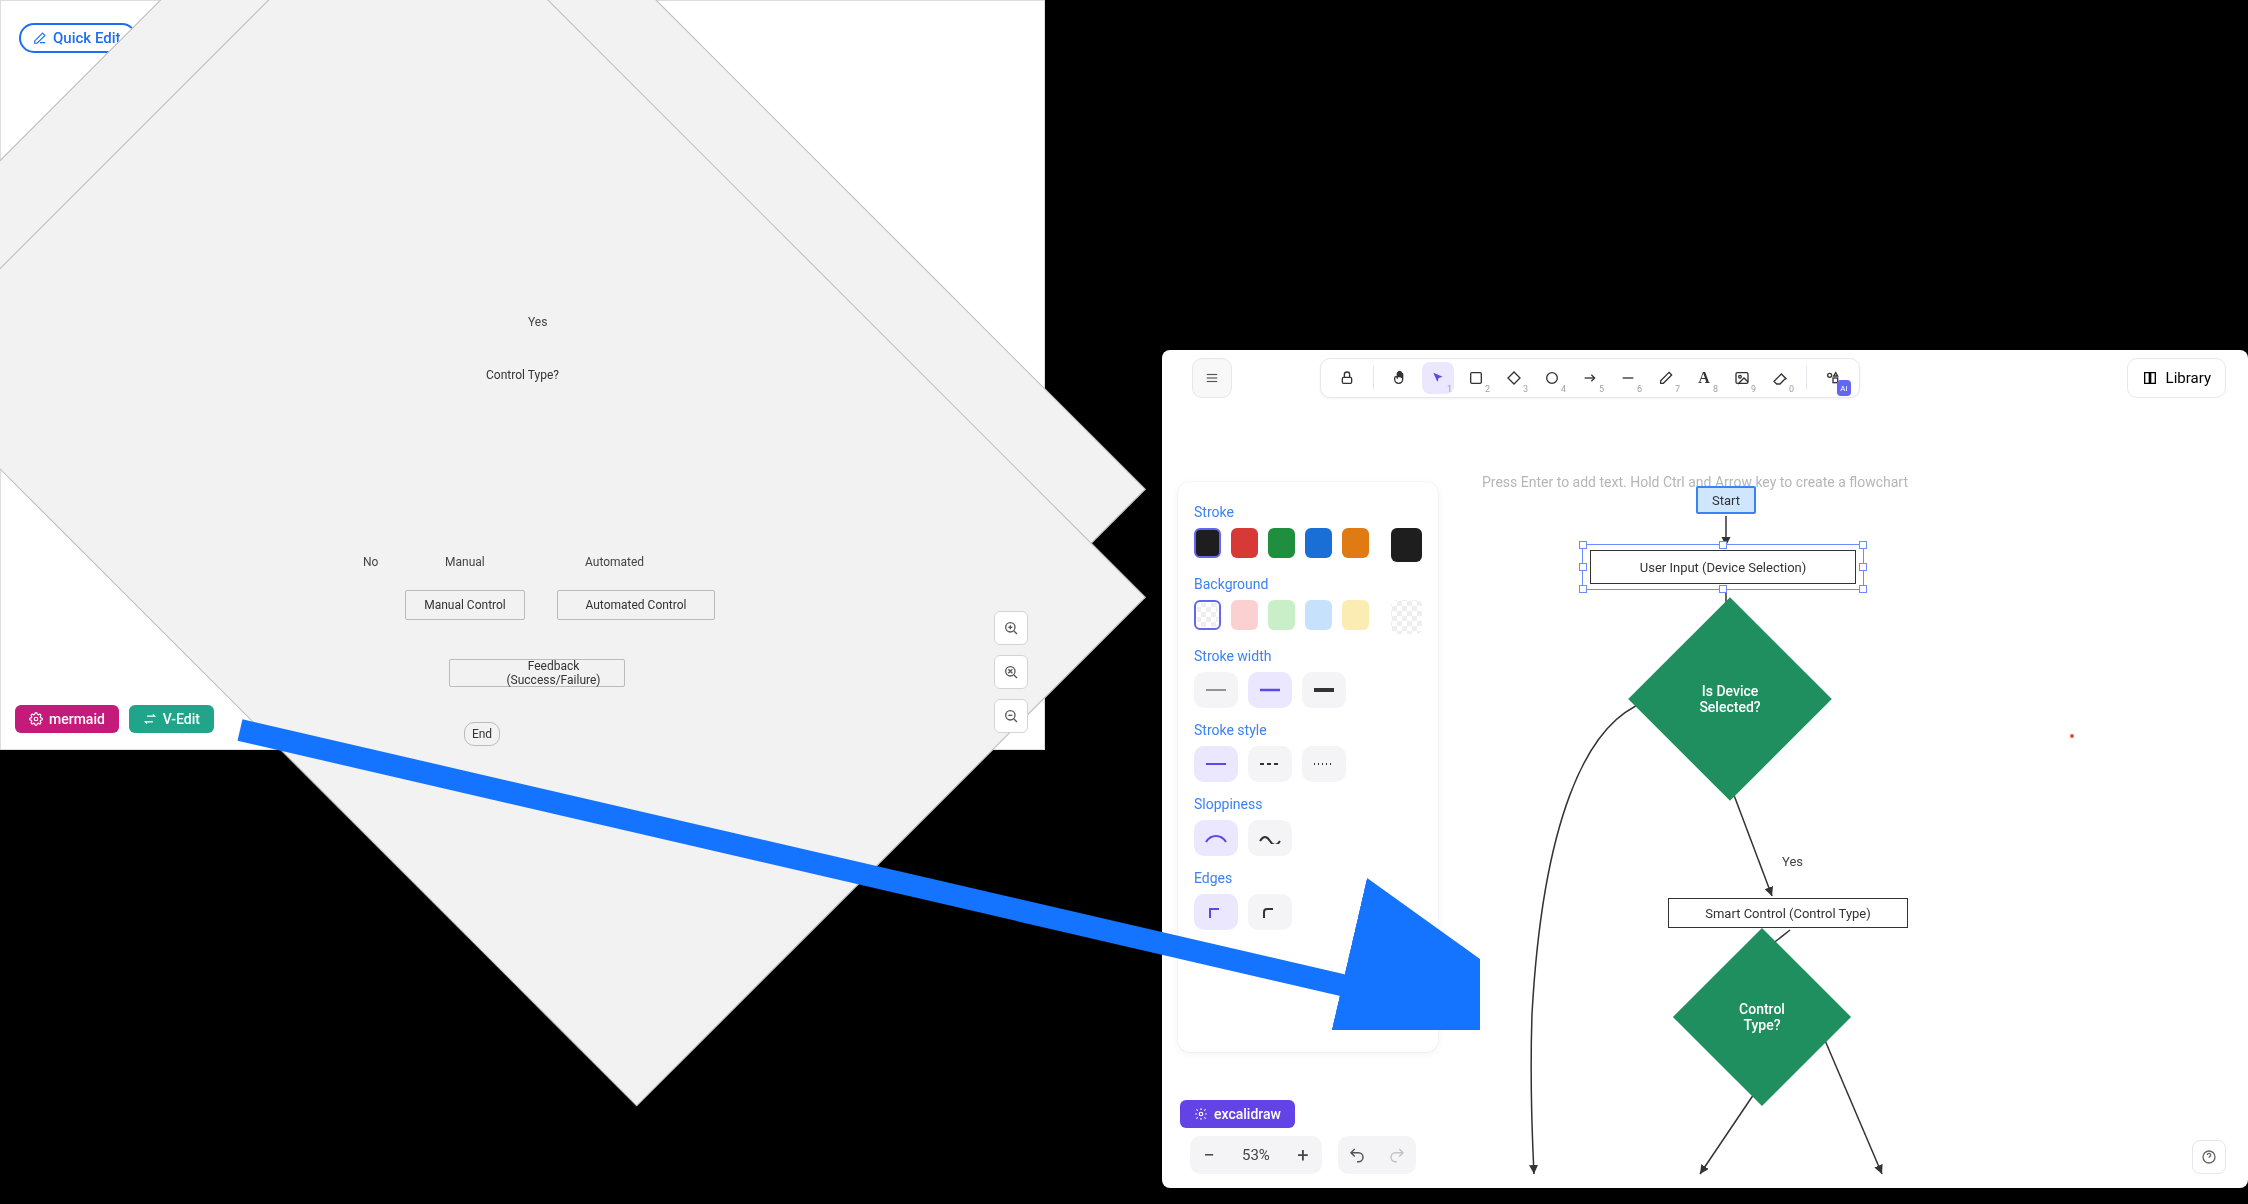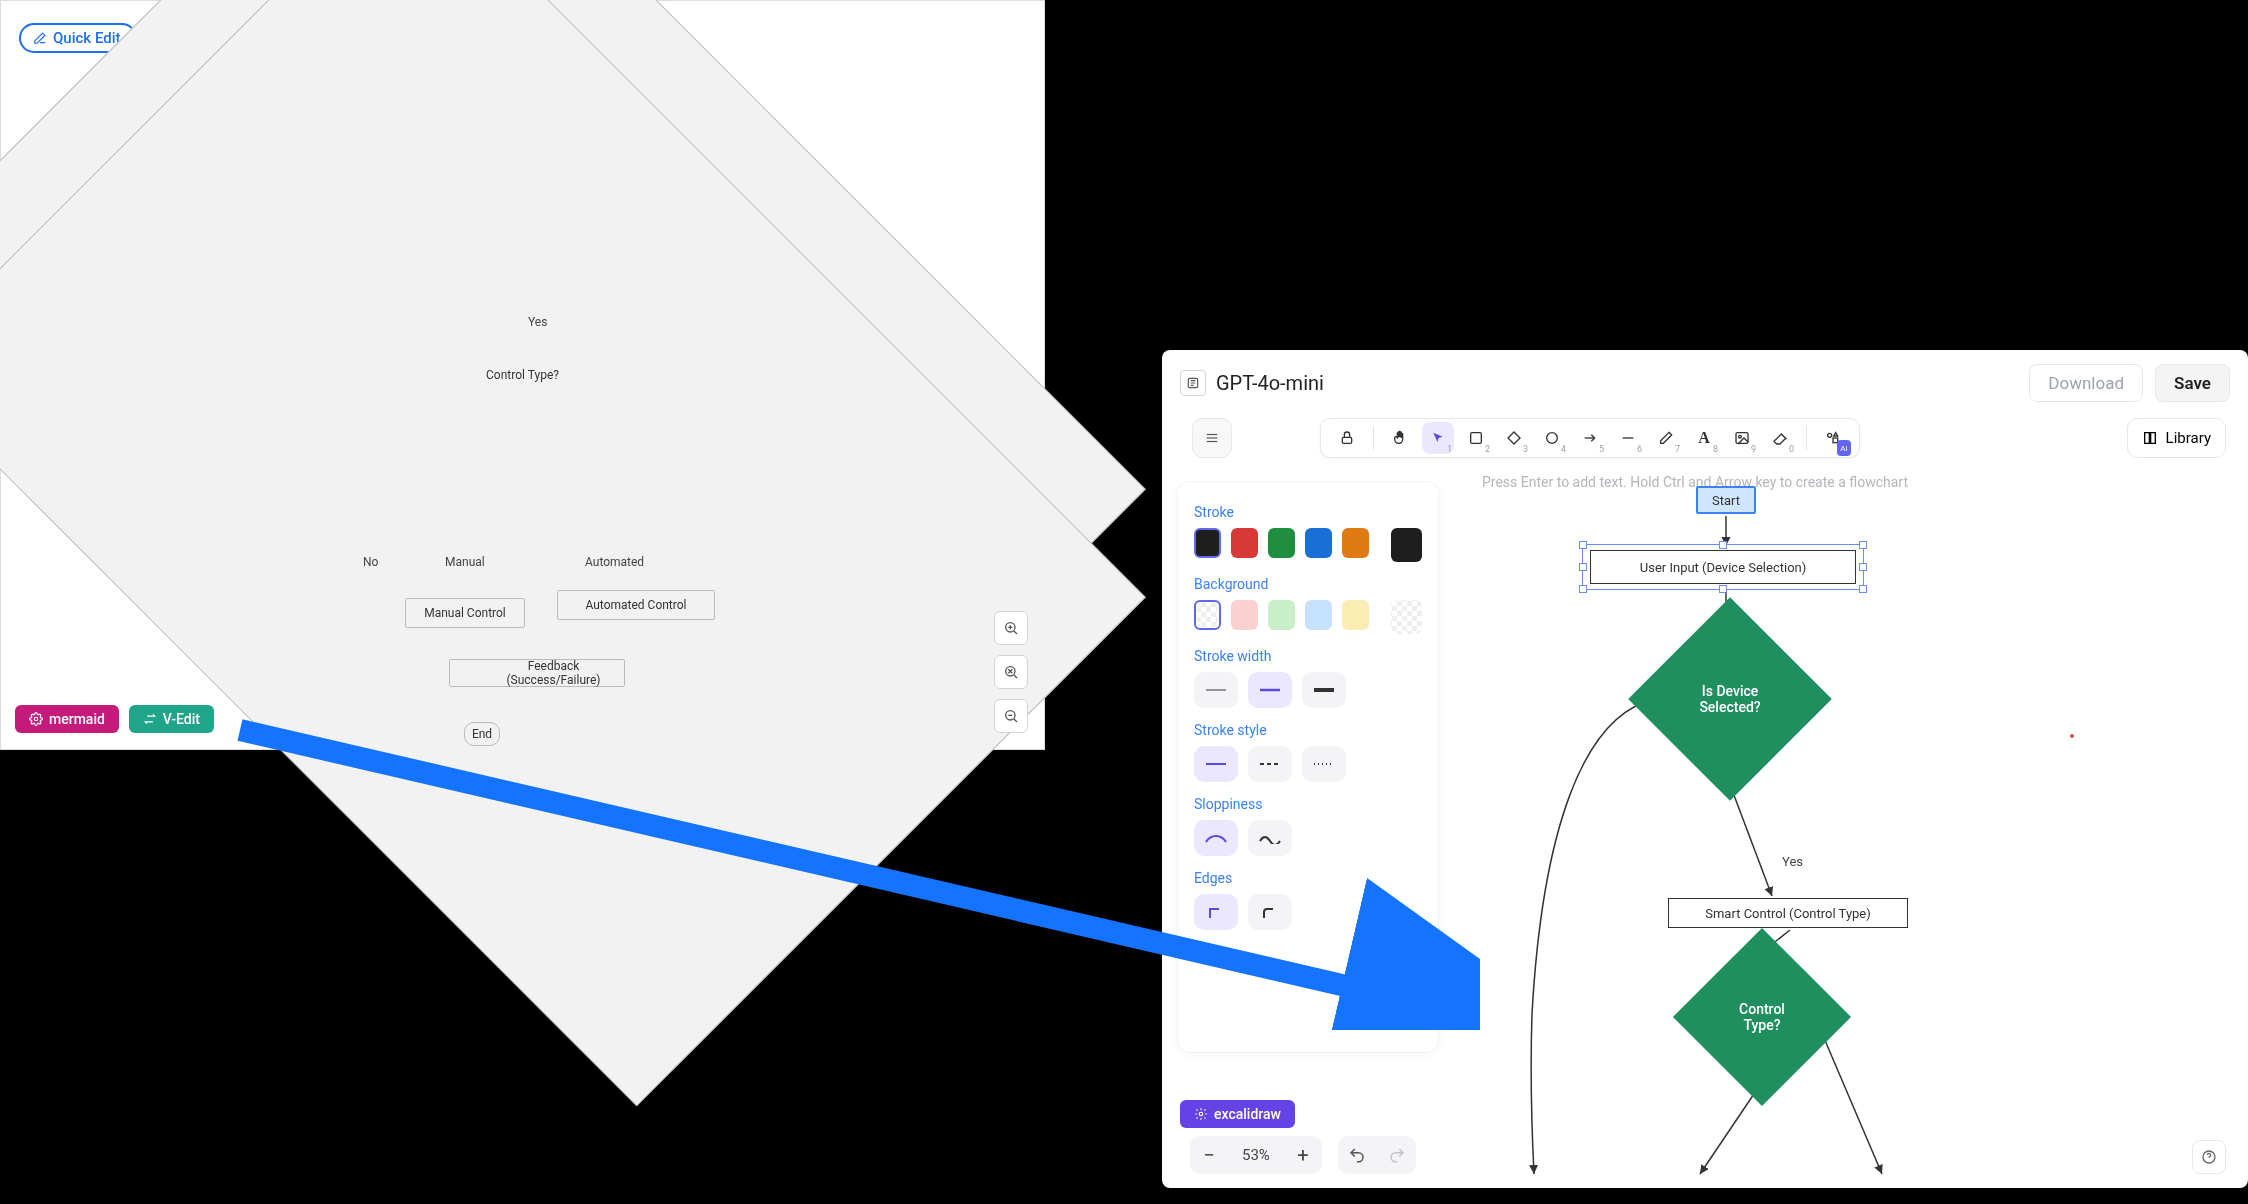--- a/index.html
+++ b/index.html
@@ -33,21 +33,21 @@
   .fa-node {
     position:absolute; border:1px solid #bbb; background:#f2f2f2;
     font-size:12px; color:#333; display:flex; align-items:center; justify-content:center;
     text-align:center; padding:6px 10px; border-radius:2px;
   }
   .fa-start   { left:453px; top:8px;  width:66px;  height:30px; border-radius:4px; }
   .fa-input   { left:397px; top:74px; width:178px; height:46px; }
   .fa-dec1    { left:432px; top:168px; width:108px; height:108px; background:none; border:0; }
   .fa-dec2    { left:464px; top:430px; width:108px; height:108px; background:none; border:0; }
   .fa-smart   { left:452px; top:324px; width:160px; height:44px; }
-  .fa-manual  { left:404px; top:575px; width:120px; height:30px;margin-top:8px; }
+  .fa-manual  { left:404px; top:575px; width:120px; height:30px; }
   .fa-auto    { left:556px; top:575px; width:158px; height:30px; }
   .fa-feed    { left:448px; top:644px; width:176px; height:28px;padding-left:43px; }
   .fa-end     { left:463px; top:707px; width:36px;  height:24px; border-radius:10px; }
 
   .fa-label   { position:absolute; font-size:12px; color:#444; }
 
   .diamond {
     position:absolute; width:100%; height:100%;
     border:1px solid #bbb; background:#f2f2f2; transform:rotate(45deg);
   }
@@ -265,35 +265,20 @@
       <svg width="14" height="14" viewBox="0 0 24 24" fill="none" stroke="#fff" stroke-width="2">
           <path d="M7 7h13l-3-3M17 17H4l3 3"></path>
         </svg>
       <span>V-Edit</span>
     </button>
   </div>
 </div>
 
 <div class="panel-b">
 
-  <div class="b-header">
-    <div class="b-title">
-      <span class="chip">
-        <svg width="14" height="14" viewBox="0 0 24 24" fill="none" stroke="#555" stroke-width="2">
-            <rect x="4" y="4" width="16" height="16" rx="2"></rect>
-            <path d="M8 8h8M8 12h8M8 16h5"></path>
-          </svg>
-      </span>
-      <span>GPT-4o-mini</span>
-    </div>
-    <div class="b-actions">
-      <button class="b-btn b-download"><span>Download</span></button>
-      <button class="b-btn b-save"><span>Save</span></button>
-    </div>
-  </div>
 
   <div class="b-toolbar-wrap">
     <div class="b-hamburger">
       <svg width="18" height="14" viewBox="0 0 24 24" stroke="#555" stroke-width="2">
           <line x1="3" y1="6" x2="21" y2="6"></line>
           <line x1="3" y1="12" x2="21" y2="12"></line>
           <line x1="3" y1="18" x2="21" y2="18"></line>
         </svg>
     </div>
 

